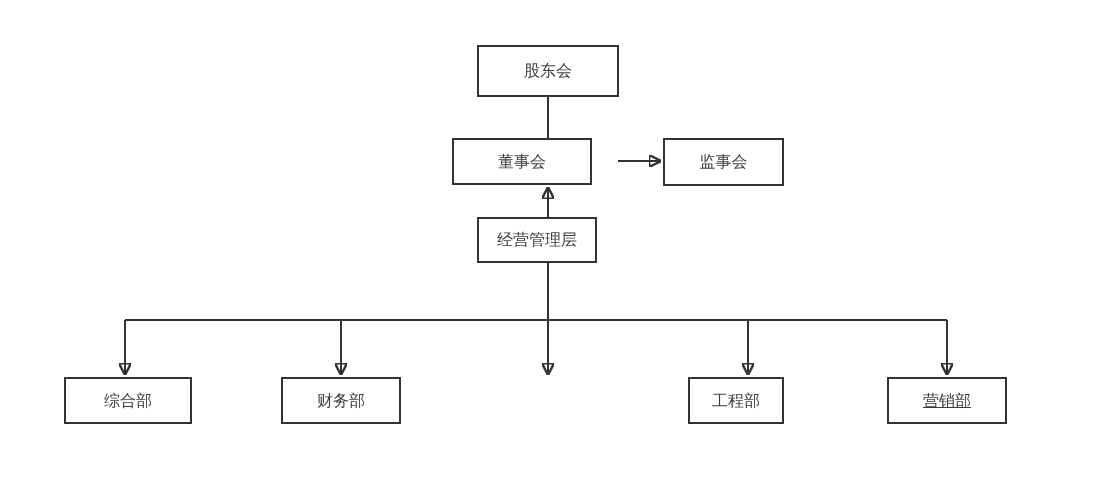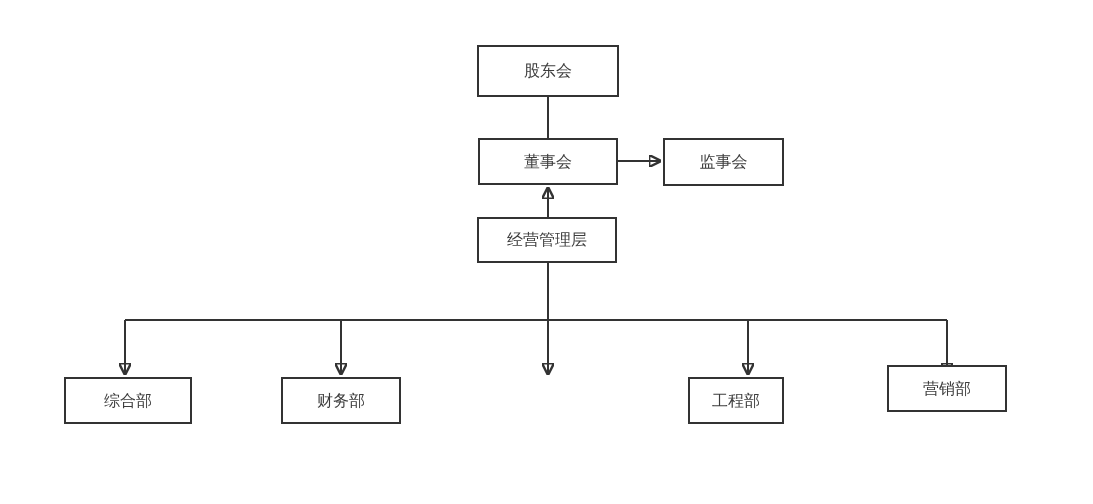--- a/index.html
+++ b/index.html
@@ -35,28 +35,28 @@
     display: flex;
     align-items: center;
     justify-content: center;
     color: var(--text, #3d3d3d);
     font-size: 16px;
     line-height: 1;
     white-space: nowrap;
   }
   
   .n-shareholders { left: 477px; top: 45px;  width: 142px; height: 52px; }
-  .n-board        { left: 478px; top: 138px; width: 140px; height: 47px; }
+  .n-board        { left: 452px; top: 138px; width: 140px; height: 47px; }
   .n-supervisors  { left: 663px; top: 138px; width: 121px; height: 48px; }
-  .n-management   { left: 477px; top: 217px; width: 140px; height: 46px; }
+  .n-management   { left: 477px; top: 217px; width: 120px; height: 46px; }
   .n-general      { left: 64px;  top: 377px; width: 128px; height: 47px; }
   .n-finance      { left: 281px; top: 377px; width: 120px; height: 47px; align-items: center; }
   .n-cost         { left: 487px; top: 377px; width: 120px; height: 47px; }
   .n-engineering  { left: 688px; top: 377px; width: 96px; height: 47px; }
-  .n-marketing    { left: 887px; top: 365px; width: 120px; height: 47px; }
+  .n-marketing    { left: 887px; top: 377px; width: 120px; height: 47px; text-decoration: underline; }
 </style>
 </head>
 <body>
 
 <div class="canvas" style="--bg: #ffffff; --border: #333333; --fill: #ffffff; --text: #3d3d3d; --line: #333333;">
 
   <svg class="edges" viewBox="0 0 1093 504" xmlns="http://www.w3.org/2000/svg">
     <defs>
       <marker id="arrow" viewBox="0 0 10 10" refX="9" refY="5" markerWidth="12" markerHeight="12" markerUnits="userSpaceOnUse" orient="auto">
         <path d="M0 0 L10 5 L0 10 Z" fill="#333333" stroke="none"></path>

